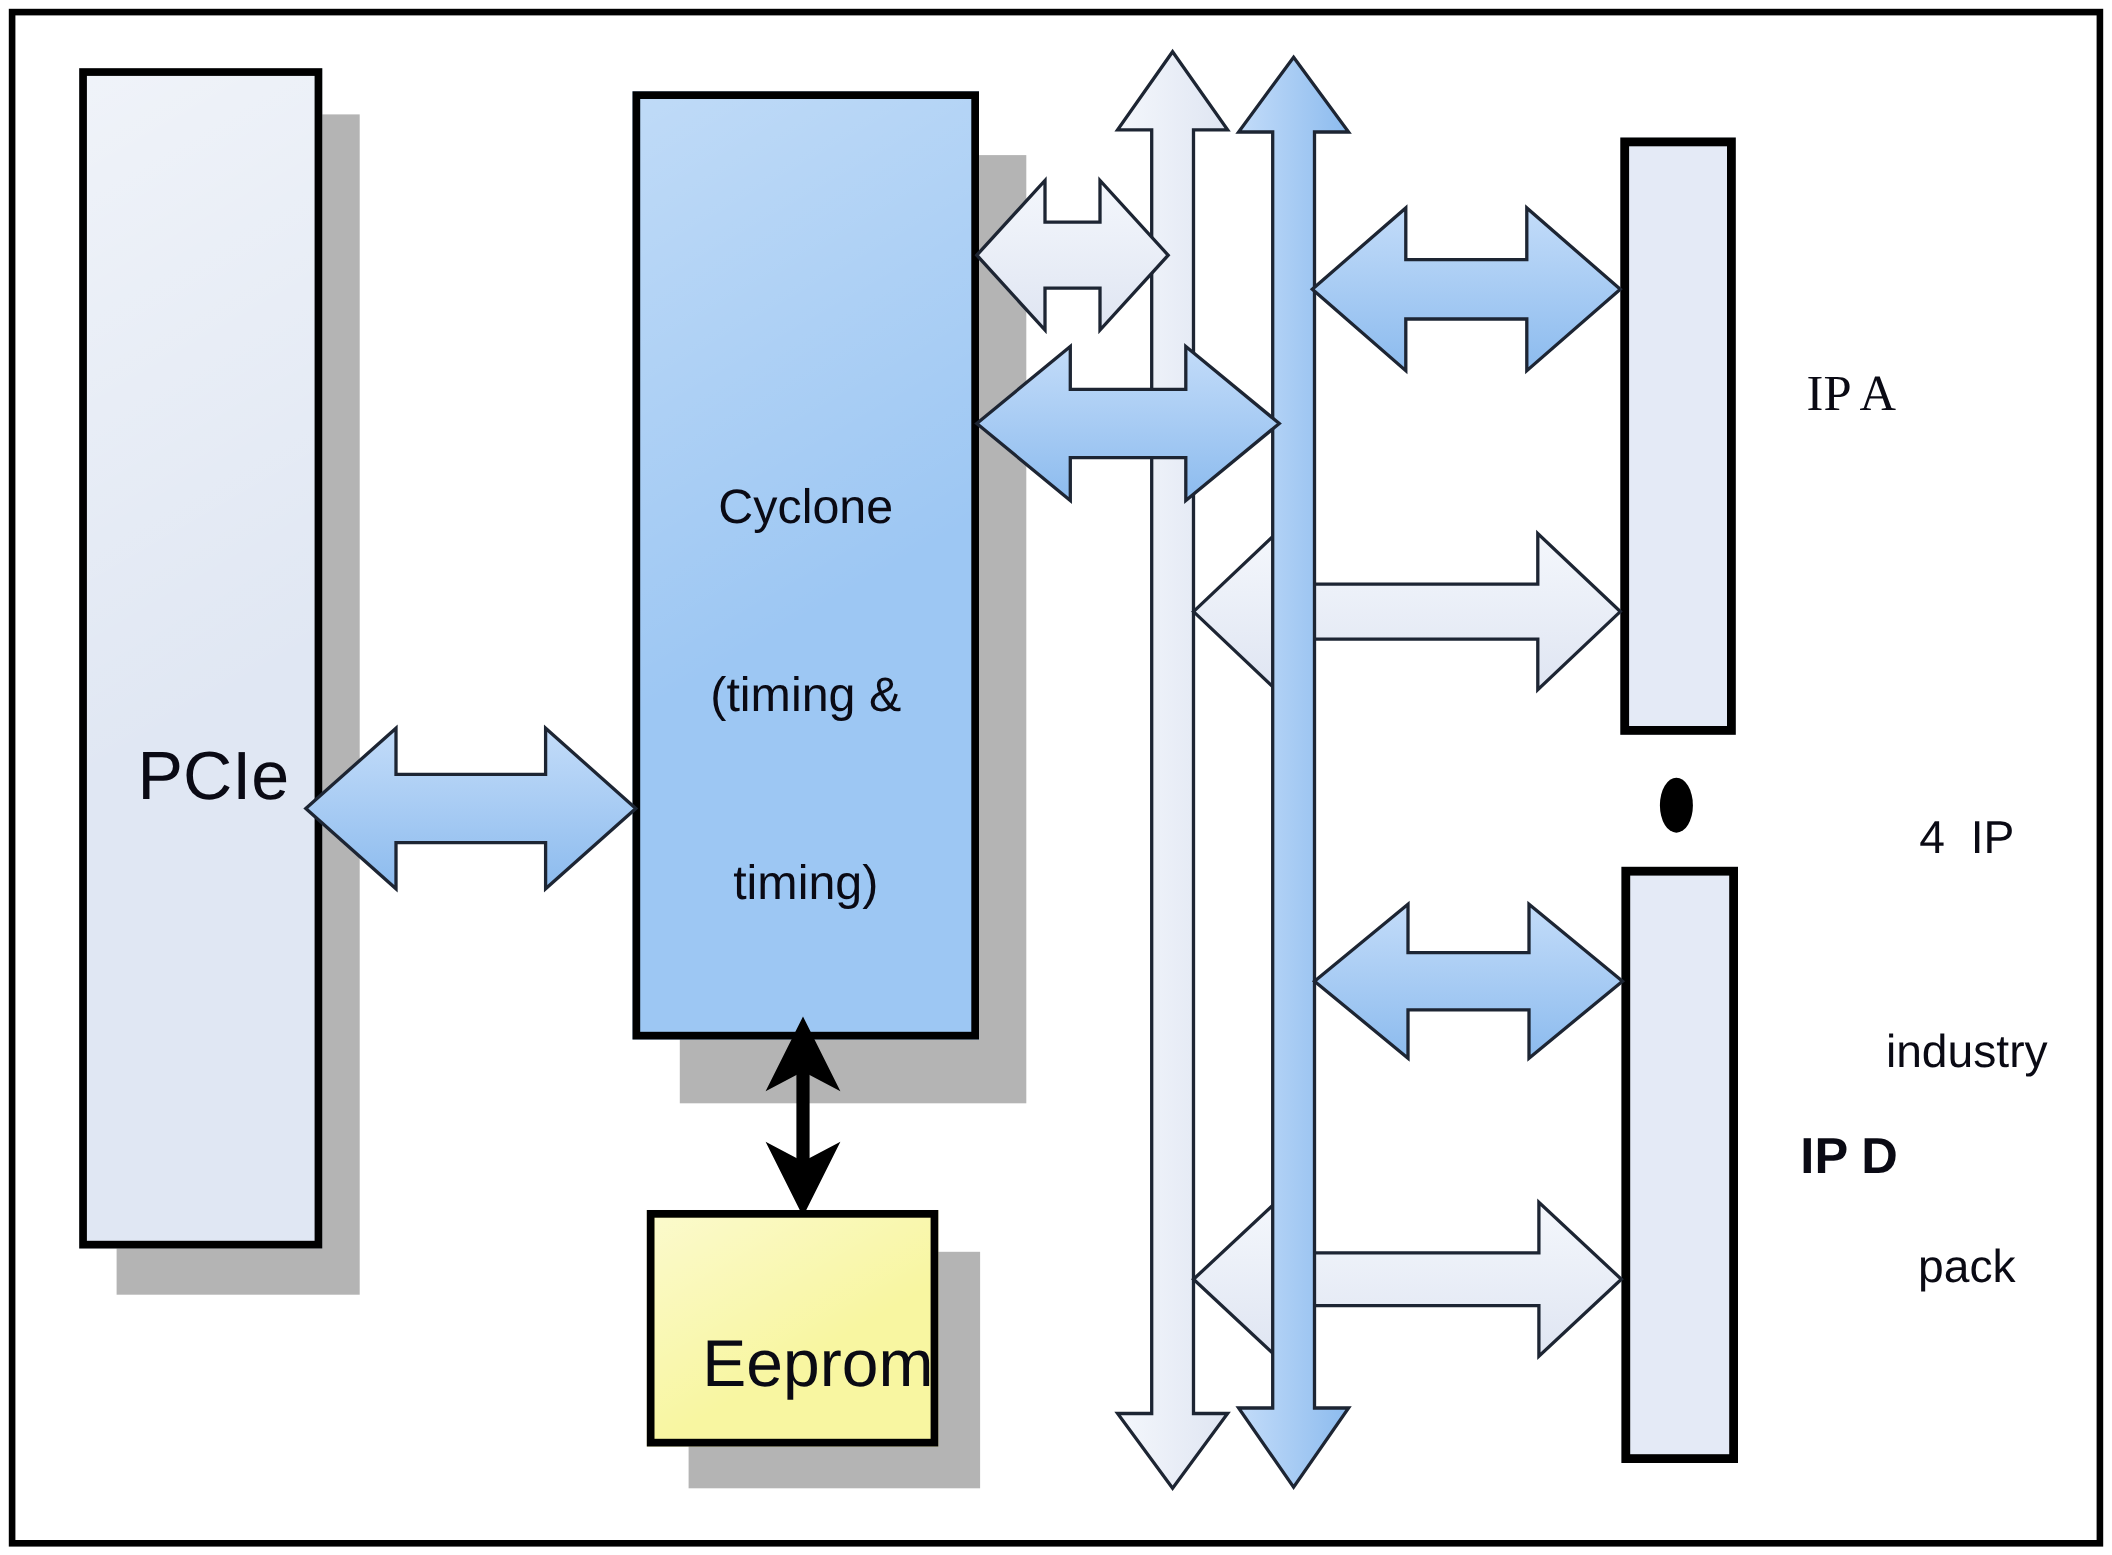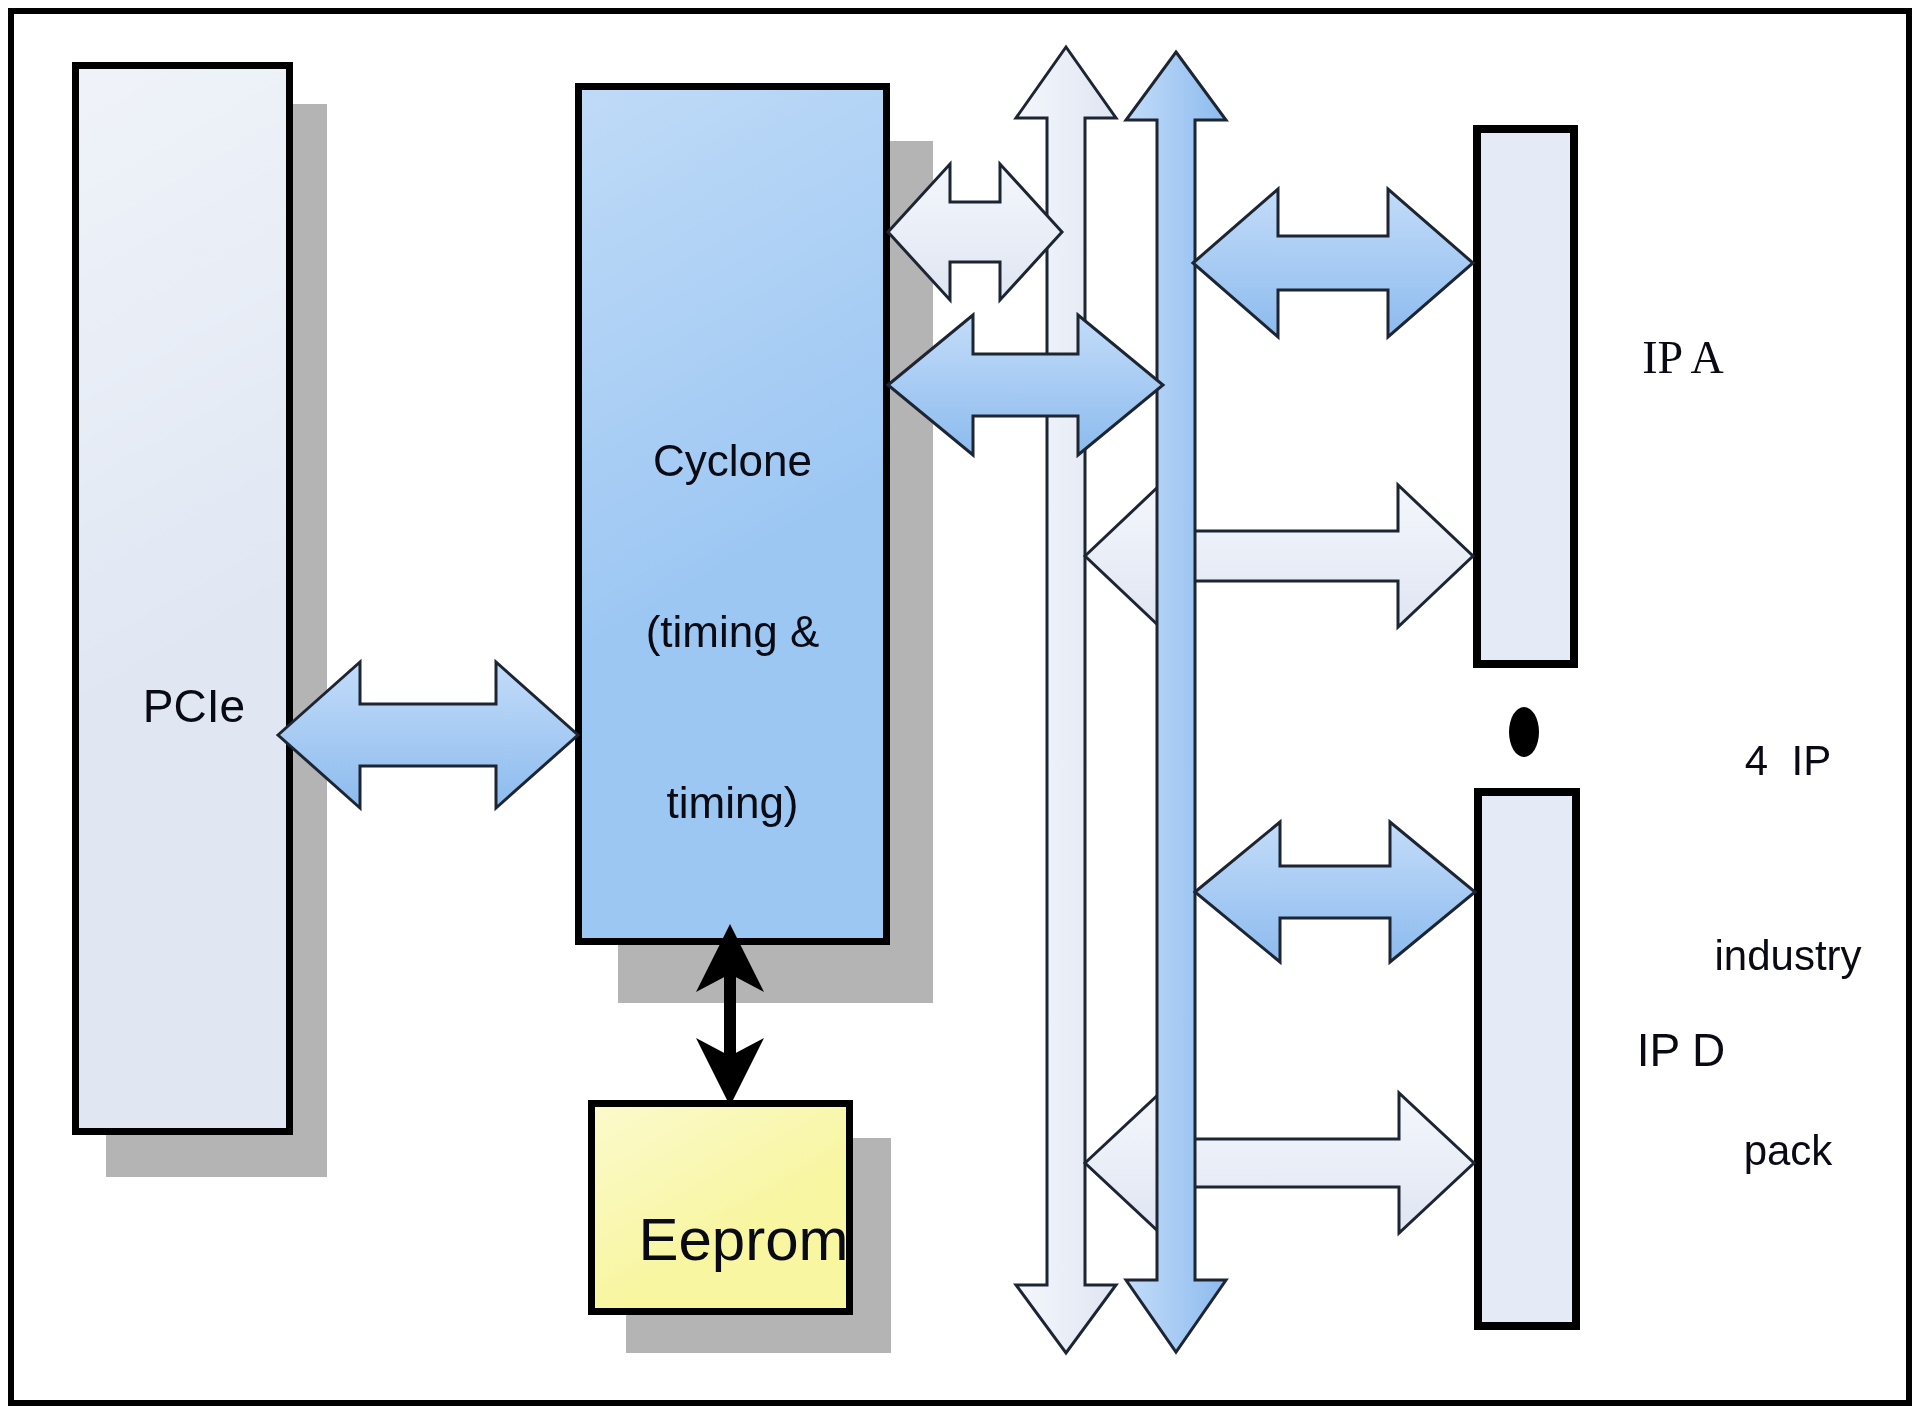--- a/index.html
+++ b/index.html
@@ -40,25 +40,25 @@
   }
   .ipa{left:1473px;top:125px;width:105px;height:543px;}
   .ipd{left:1474px;top:788px;width:106px;height:542px;}
 
   .diagram-svg{position:absolute;left:0;top:0;}
 
   .lbl{
     position:absolute;color:var(--text,#0a0a14);
     text-align:center;white-space:pre;
   }
-  .lbl-pcie{left:72px;top:676px;width:244px;font-size:46px;line-height:60px;}
+  .lbl-pcie{left:72px;top:676px;width:244px;font-size:62px;line-height:60px;}
   .lbl-fpga{left:575px;top:318px;width:315px;font-size:44px;line-height:57px;}
   .lbl-eeprom{left:634px;top:1212px;width:219px;font-size:60px;line-height:56px;}
   .lbl-ipa{left:1613px;top:330px;width:140px;font-size:46px;line-height:56px;font-family:Liberation Serif, serif;}
-  .lbl-ipd{left:1611px;top:1022px;width:140px;font-size:46px;line-height:56px;}
+  .lbl-ipd{left:1611px;top:1022px;width:140px;font-size:46px;line-height:56px;font-weight:bold;}
   .lbl-note{left:1663px;top:598px;width:250px;font-size:42px;line-height:65px;}
 </style>
 </head>
 <body>
 
 <div class="canvas">
 
   <div class="outer-frame"></div>
 
   <div class="block pcie"></div>

